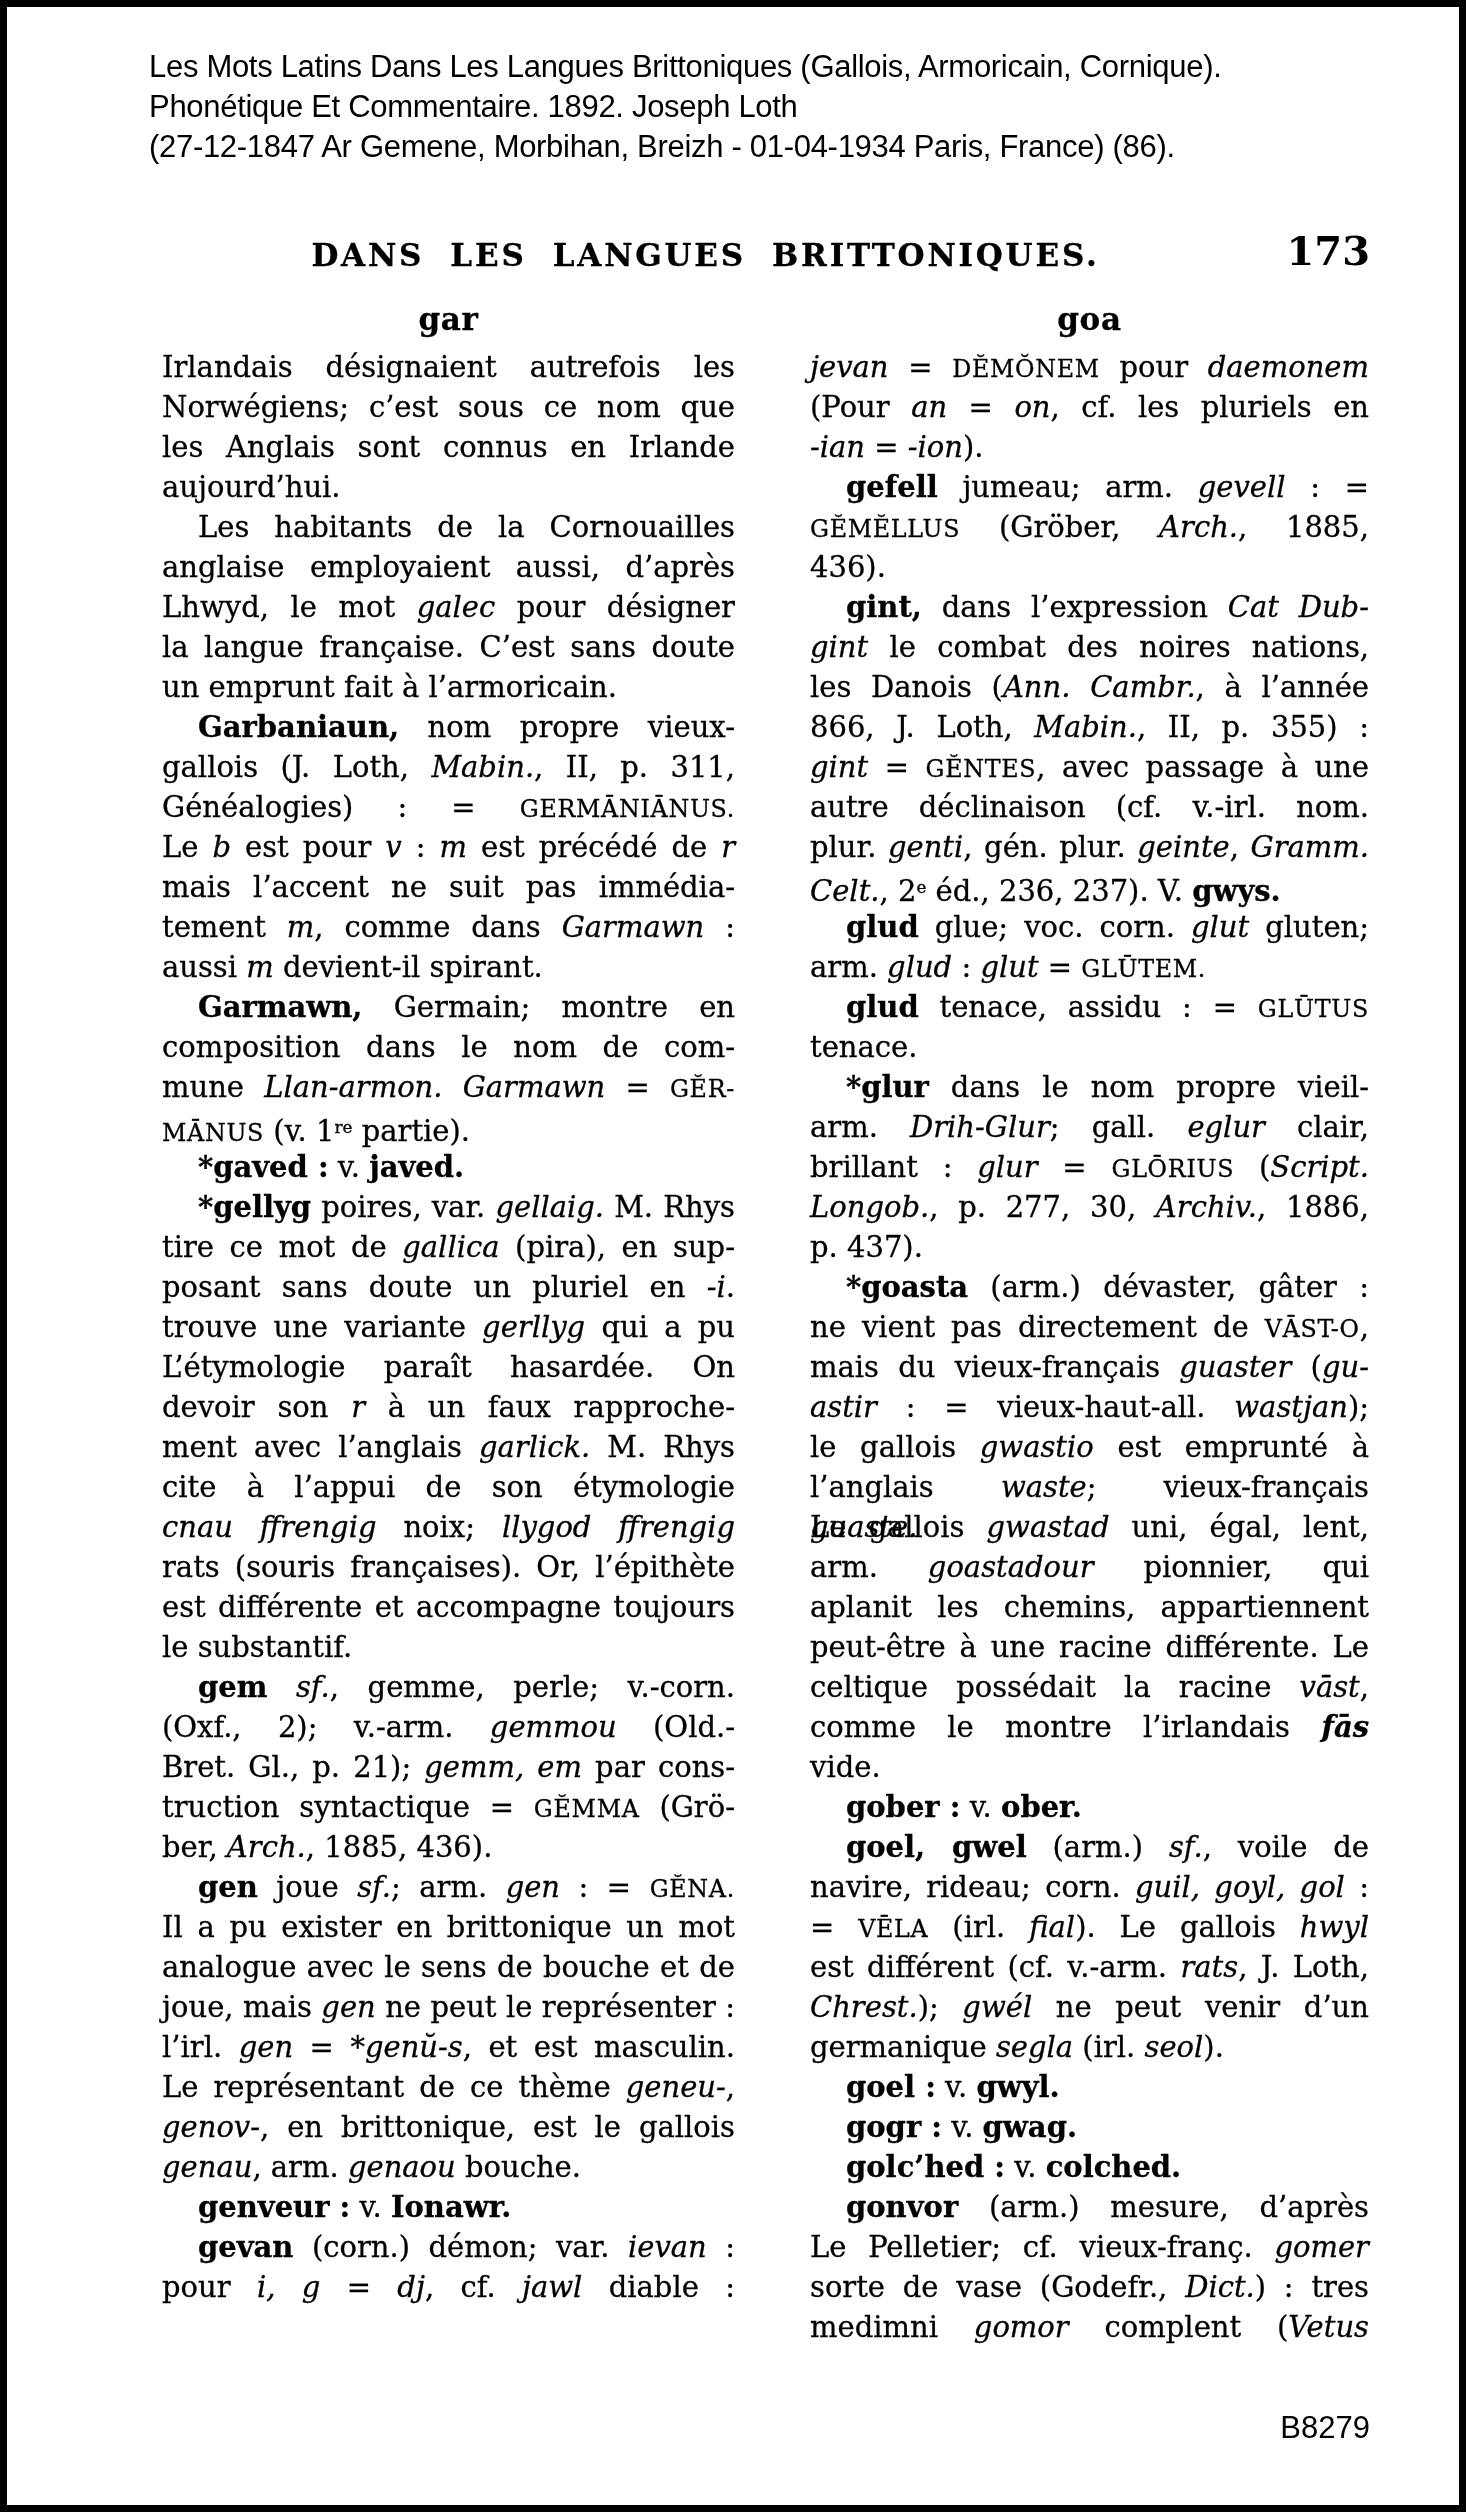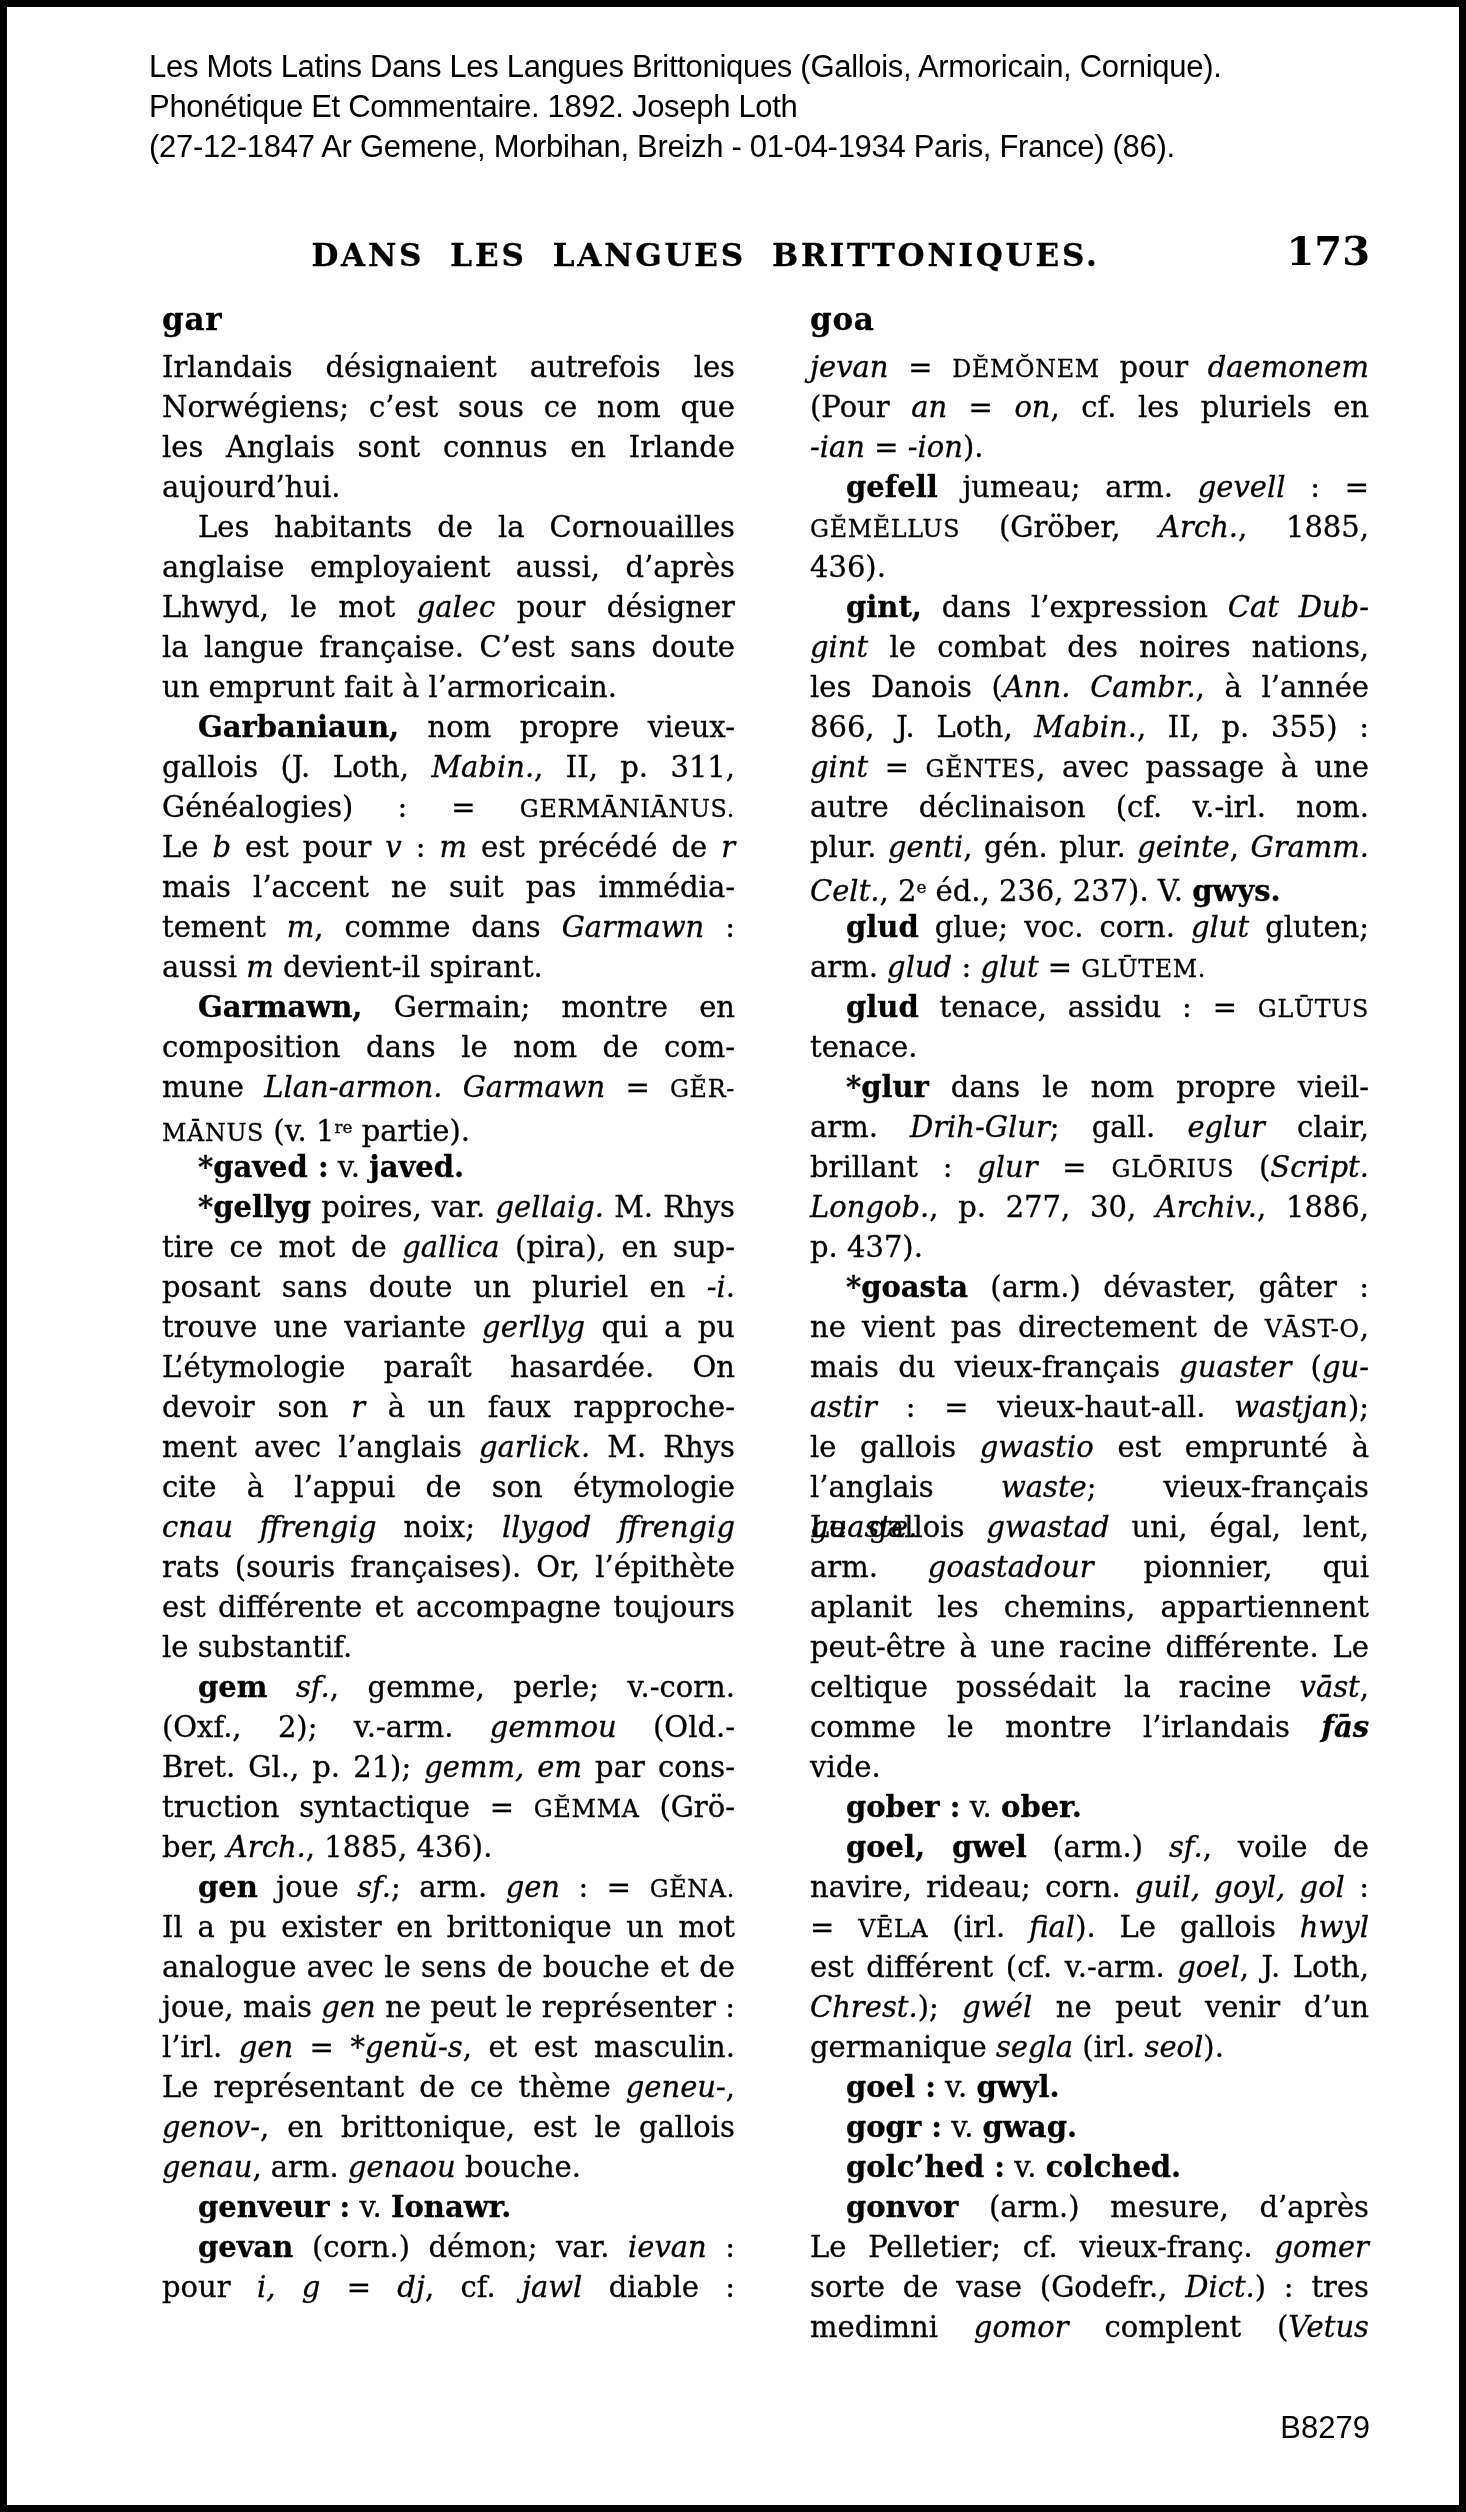--- a/index.html
+++ b/index.html
@@ -24,21 +24,21 @@
     position:absolute;top:230px;left:155px;width:1087px;
     text-align:center;font-size:31px;font-weight:bold;
     letter-spacing:2.8px;word-spacing:12.5px;white-space:nowrap;
     -webkit-text-stroke:0.3px #000;
   }
   .pagenum{
     position:absolute;top:220px;left:1233px;width:130px;
     text-align:right;font-size:40px;font-weight:bold;
   }
   .colhead{
-    position:absolute;top:294px;text-align:left;
+    position:absolute;top:294px;text-align:center;
     font-size:31px;font-weight:bold;letter-spacing:0.7px;
     -webkit-text-stroke:0.3px #000;
   }
   .colhead.left{left:155px;width:573px;}
   .colhead.right{left:803px;width:559px;}
   .column{
     position:absolute;top:340px;
     font-size:29px;
     -webkit-text-stroke:0.3px #000;
   }
@@ -163,21 +163,21 @@
       <div class="ln jl"><span class="s-n">arm. </span><span class="s-i">goastadour</span><span class="s-n"> pionnier, qui</span></div>
       <div class="ln jl"><span class="s-n">aplanit les chemins, appartiennent</span></div>
       <div class="ln jl"><span class="s-n">peut-être à une racine différente. Le</span></div>
       <div class="ln jl"><span class="s-n">celtique possédait la racine </span><span class="s-i">vāst</span><span class="s-n">,</span></div>
       <div class="ln jl"><span class="s-n">comme le montre l’irlandais </span><span class="s-bi">fās</span></div>
       <div class="ln nj"><span class="s-n">vide.</span></div>
       <div class="ln nj ind"><span class="s-b">gober :</span><span class="s-n"> v. </span><span class="s-b">ober.</span></div>
       <div class="ln jl ind"><span class="s-b">goel, gwel</span><span class="s-n"> (arm.) </span><span class="s-i">sf.</span><span class="s-n">, voile de</span></div>
       <div class="ln jl"><span class="s-n">navire, rideau; corn. </span><span class="s-i">guil, goyl, gol</span><span class="s-n"> :</span></div>
       <div class="ln jl"><span class="s-n">= </span><span class="s-sc">VĒLA</span><span class="s-n"> (irl. </span><span class="s-i">fial</span><span class="s-n">). Le gallois </span><span class="s-i">hwyl</span></div>
-      <div class="ln jl"><span class="s-n">est différent (cf. v.-arm. </span><span class="s-i">goel</span><span class="s-n">, J. Loth,</span></div>
+      <div class="ln jl"><span class="s-n">est différent (cf. v.-arm. </span><span class="s-i">rats</span><span class="s-n">, J. Loth,</span></div>
       <div class="ln jl"><span class="s-i">Chrest.</span><span class="s-n">); </span><span class="s-i">gwél</span><span class="s-n"> ne peut venir d’un</span></div>
       <div class="ln nj"><span class="s-n">germanique </span><span class="s-i">segla</span><span class="s-n"> (irl. </span><span class="s-i">seol</span><span class="s-n">).</span></div>
       <div class="ln nj ind"><span class="s-b">goel :</span><span class="s-n"> v. </span><span class="s-b">gwyl.</span></div>
       <div class="ln nj ind"><span class="s-b">gogr :</span><span class="s-n"> v. </span><span class="s-b">gwag.</span></div>
       <div class="ln nj ind"><span class="s-b">golc’hed :</span><span class="s-n"> v. </span><span class="s-b">colched.</span></div>
       <div class="ln jl ind"><span class="s-b">gonvor</span><span class="s-n"> (arm.) mesure, d’après</span></div>
       <div class="ln jl"><span class="s-n">Le Pelletier; cf. vieux-franç. </span><span class="s-i">gomer</span></div>
       <div class="ln jl"><span class="s-n">sorte de vase (Godefr., </span><span class="s-i">Dict.</span><span class="s-n">) : tres</span></div>
       <div class="ln jl"><span class="s-n">medimni </span><span class="s-i">gomor</span><span class="s-n"> complent (</span><span class="s-i">Vetus</span></div>
     </div>

